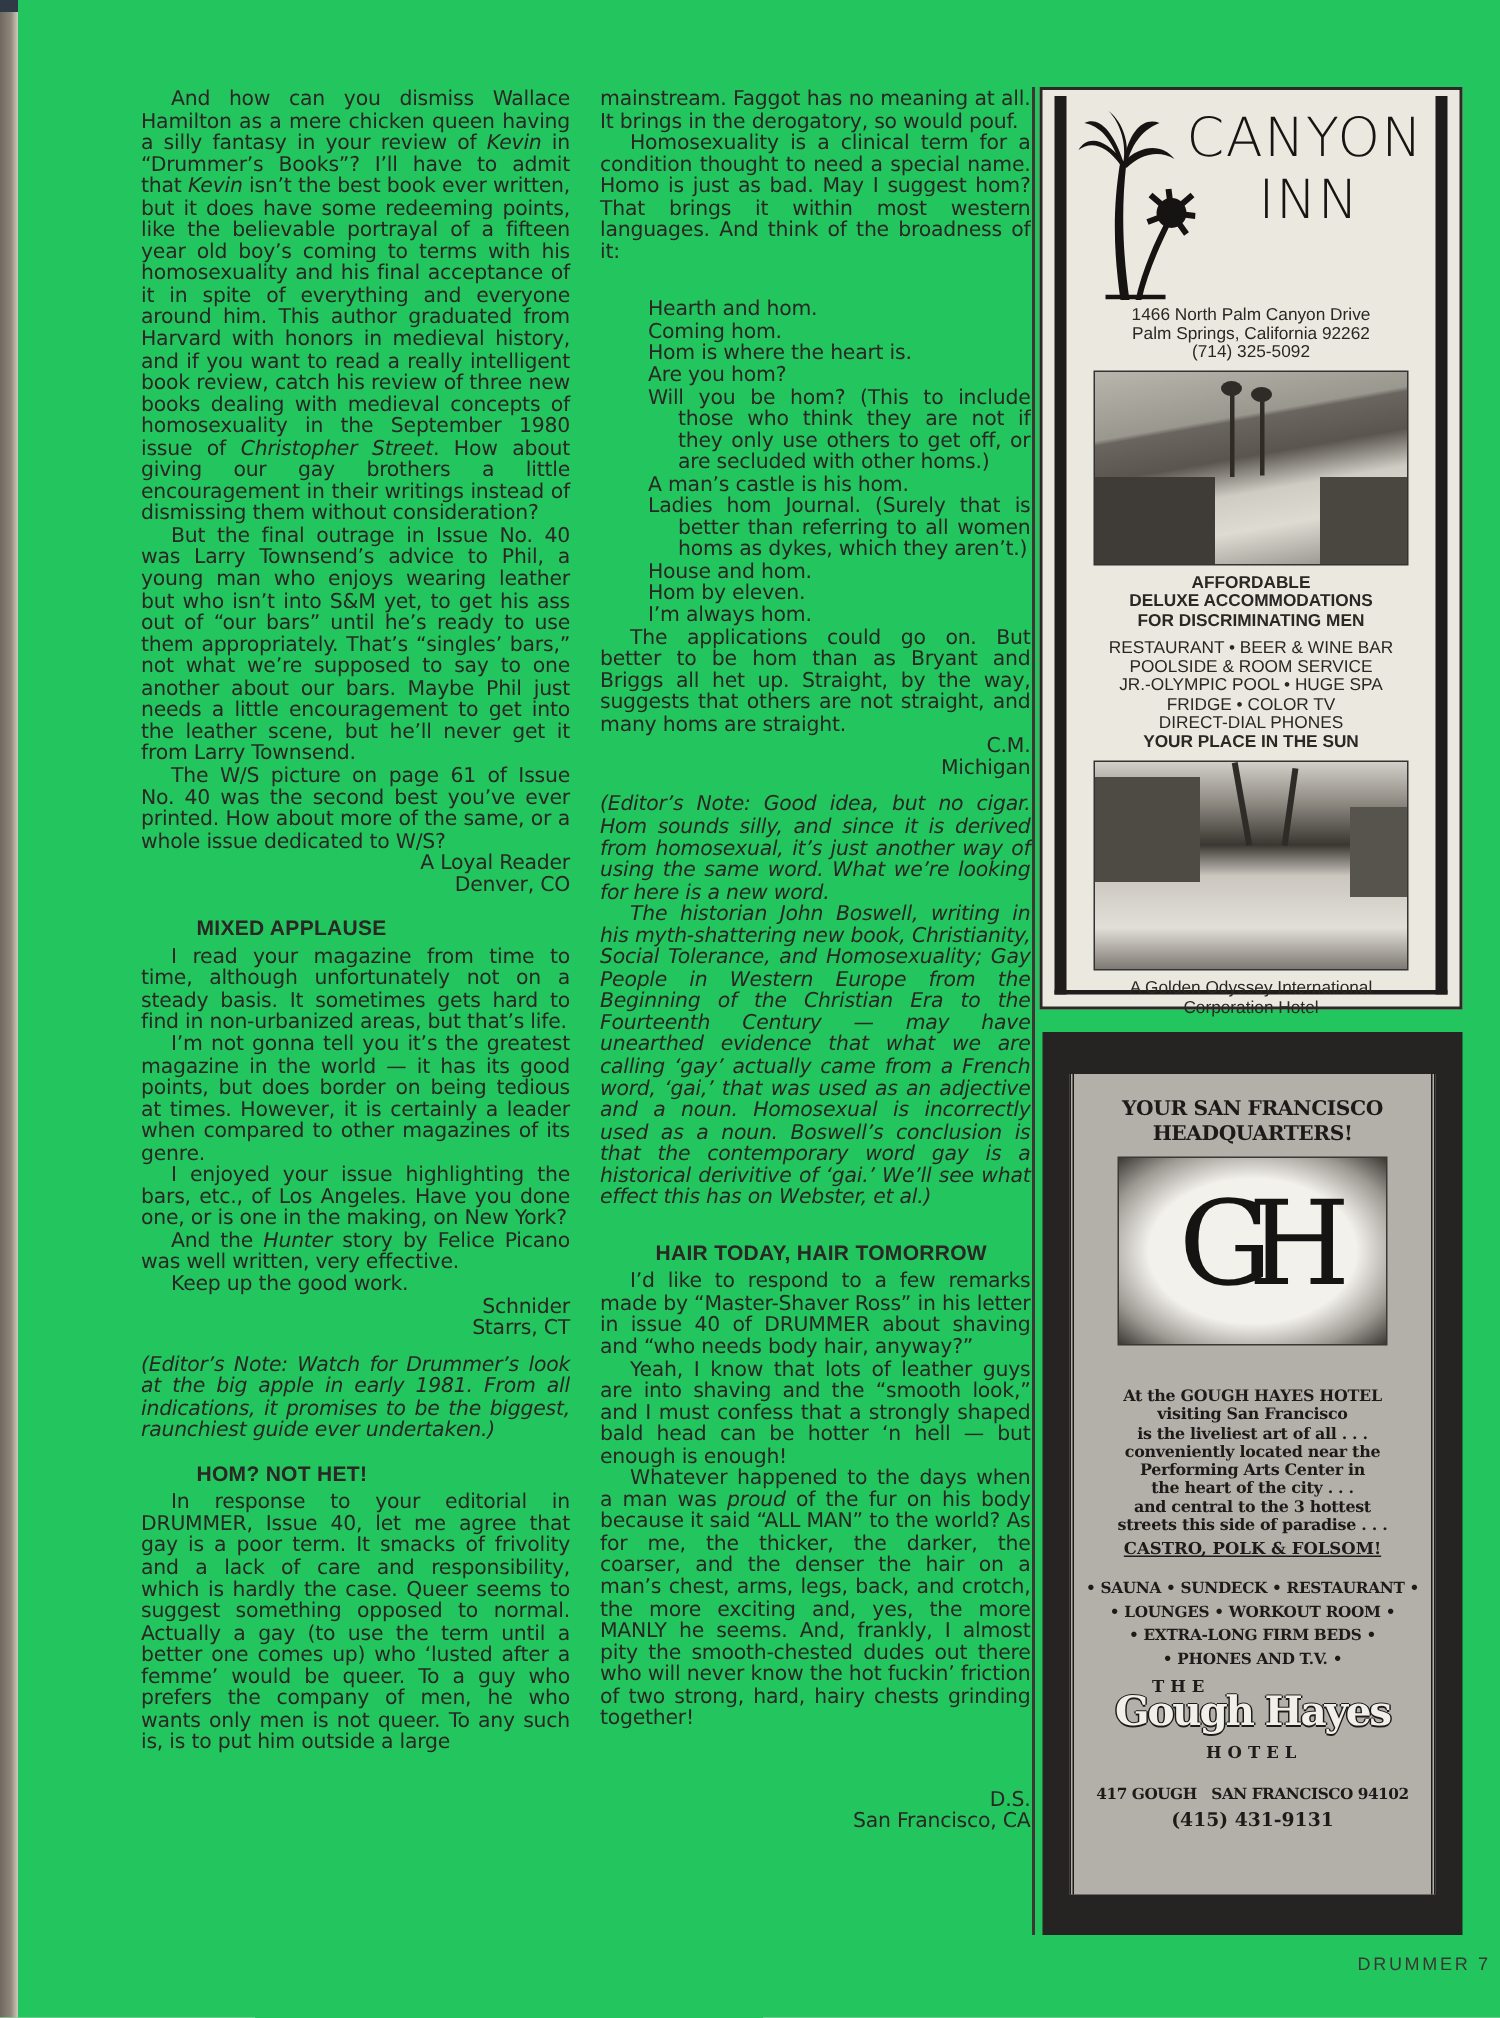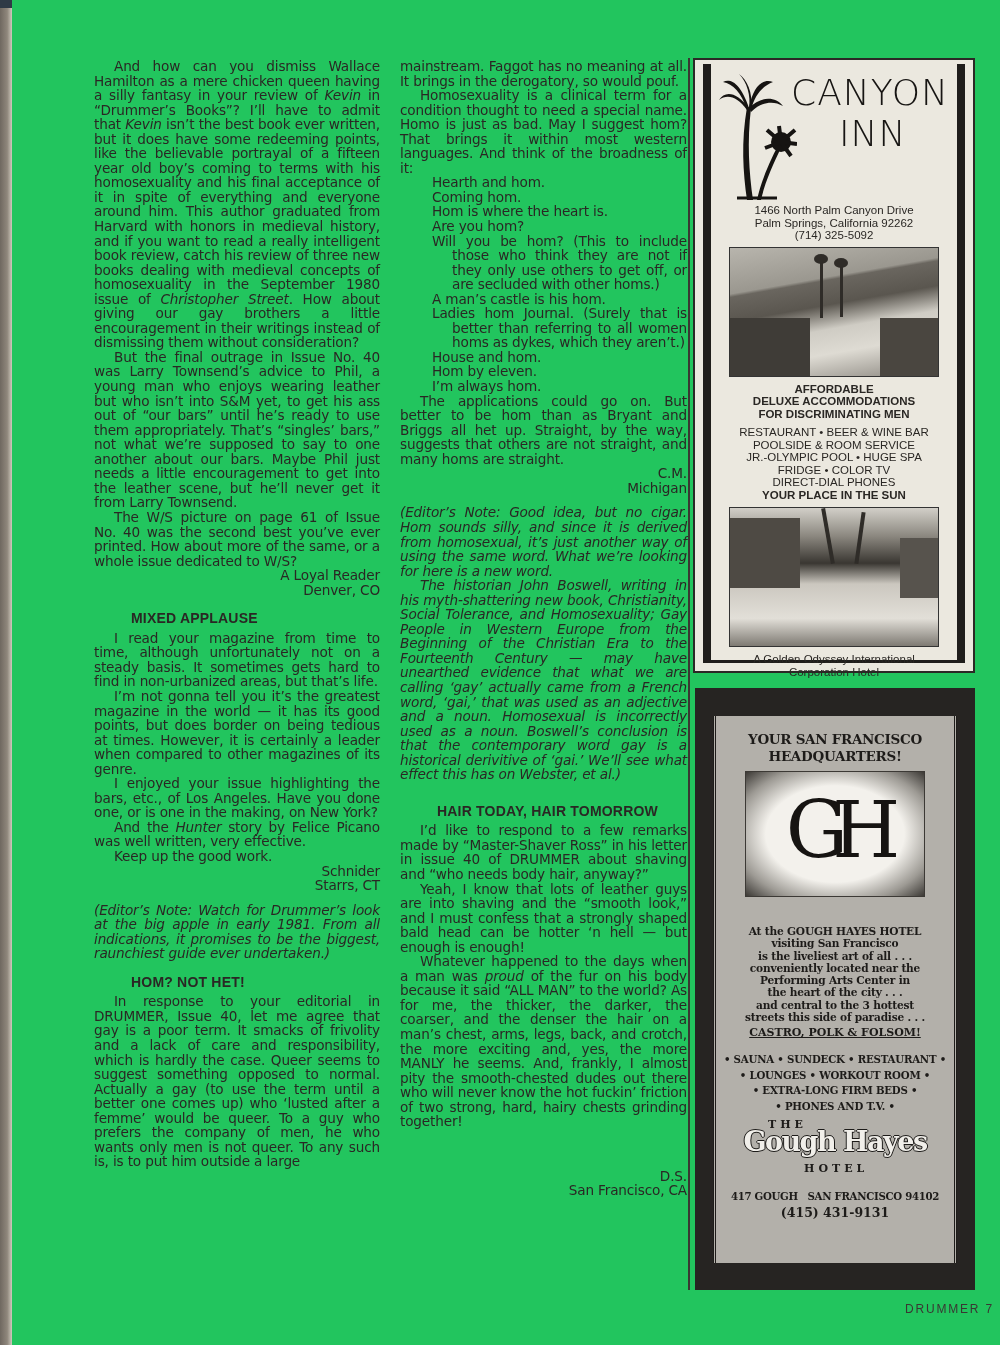--- a/index.html
+++ b/index.html
@@ -35,21 +35,21 @@
   .col p.noindent { text-indent: 0; }
   .col .sig { text-align: right; text-indent: 0; }
   .col .ital { font-style: italic; }
   .col .note { font-style: italic; margin-top: 10px; }
   .col h3 {
     font-family: "Liberation Sans", sans-serif;
     font-weight: bold; font-size: 14px; letter-spacing: 0.2px;
     margin: 14px 0 5px 0;
     padding-left: 37px;
   }
-  .col .verse { padding-left: 32px; text-align: left; text-indent: 0; }
+  .col .verse { padding-left: 32px; text-align: left; text-indent: 0; margin-top: 24px; }
   .col .verse div { padding-left: 20px; text-indent: -20px; text-align: justify; }
   .col .bigspacer { height: 40px; }
   .mid-rule {
     position: absolute; left: 676px; top: 58px; width: 1.5px; height: 1232px;
     background: #3b3732;
   }
 
   
   .ad-palm {
     position: absolute; left: 681px; top: 58px; width: 282px; height: 615px;

